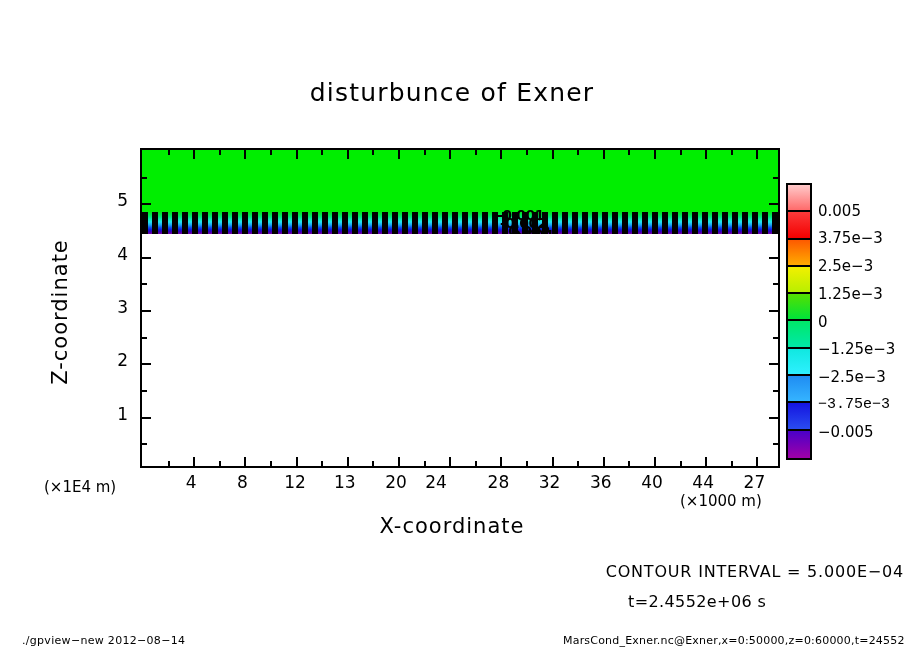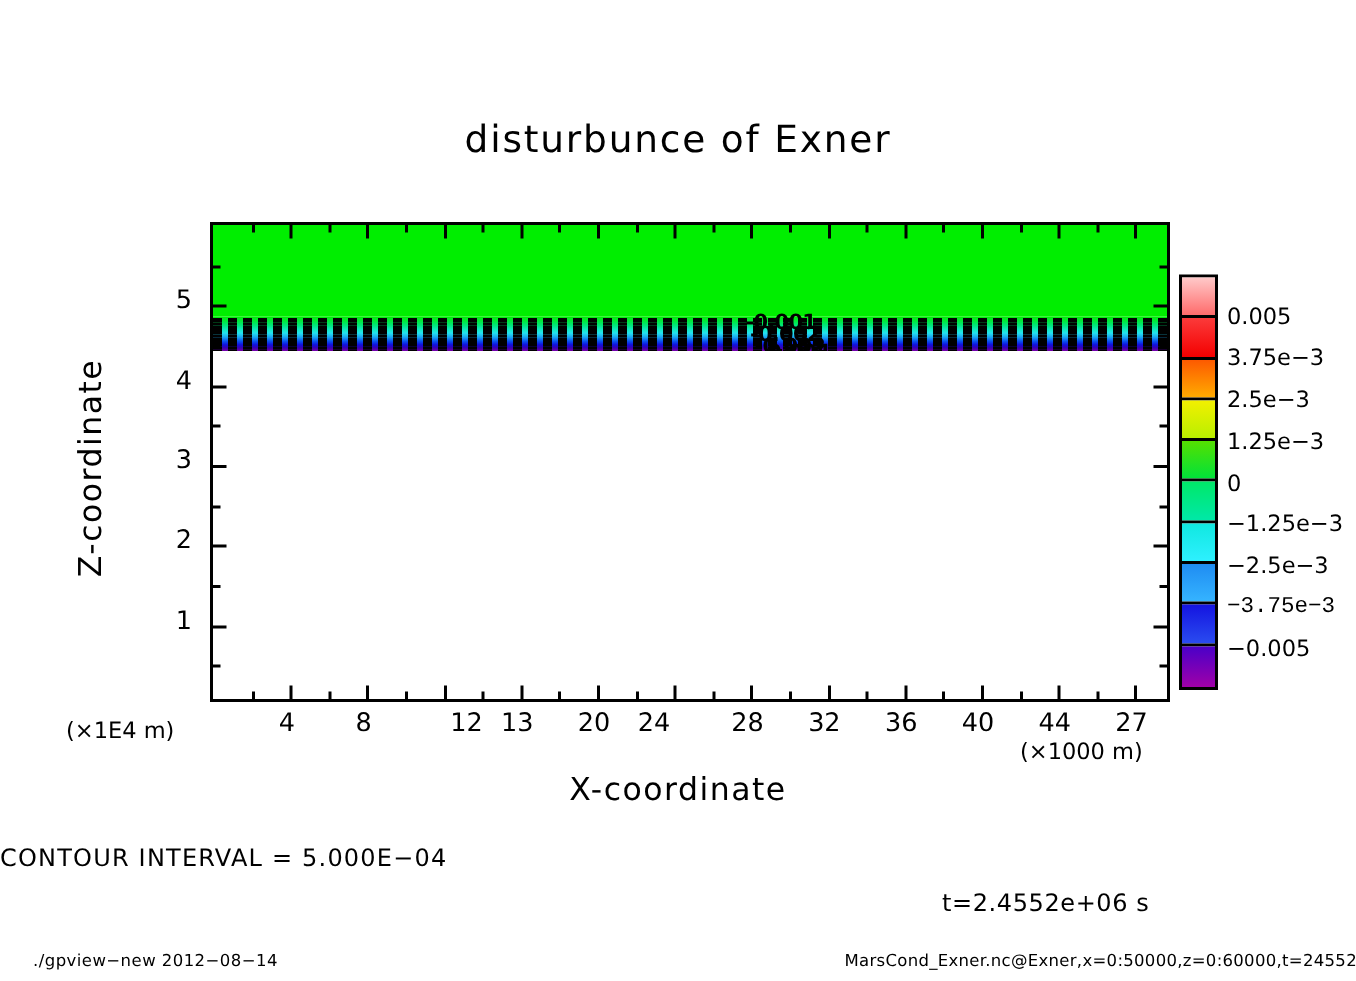--- a/index.html
+++ b/index.html
@@ -219,21 +219,21 @@
     white-space: nowrap;
     margin-top: -9px;
     font-family: "DejaVu Sans", sans-serif;
   }
 
   
   #contour-interval {
     left: 0;
     top: 562px;
     width: 904px;
-    text-align: left;
+    text-align: right;
     font-size: 16px;
     letter-spacing: 0.8px;
   }
   #time-stamp {
     left: 628px;
     top: 592px;
     font-size: 16px;
     letter-spacing: 0.4px;
   }
   #footer-left {
@@ -359,21 +359,21 @@
       <div class="tick-y-right minor" style="top: 186.667px;"></div>
       <div class="tick-y-right minor" style="top: 133.333px;"></div>
       <div class="tick-y-right minor" style="top: 80px;"></div>
       <div class="tick-y-right minor" style="top: 26.6667px;"></div>
     </div>
 </div>
 
 <div id="x-tick-labels">
     <div class="xlabel" style="left: 191.2px;">4</div>
     <div class="xlabel" style="left: 242.4px;">8</div>
-    <div class="xlabel" style="left: 311px;">12</div>
+    <div class="xlabel" style="left: 295px;">12</div>
     <div class="xlabel" style="left: 344.8px;">13</div>
     <div class="xlabel" style="left: 396px;">20</div>
     <div class="xlabel" style="left: 436px;">24</div>
     <div class="xlabel" style="left: 498.4px;">28</div>
     <div class="xlabel" style="left: 549.6px;">32</div>
     <div class="xlabel" style="left: 600.8px;">36</div>
     <div class="xlabel" style="left: 652px;">40</div>
     <div class="xlabel" style="left: 703.2px;">44</div>
     <div class="xlabel" style="left: 754.4px;">27</div>
   </div>

